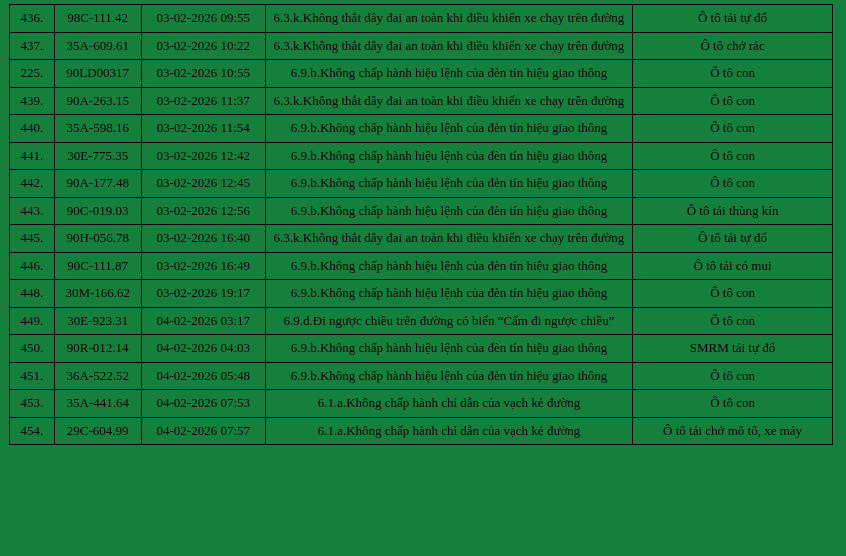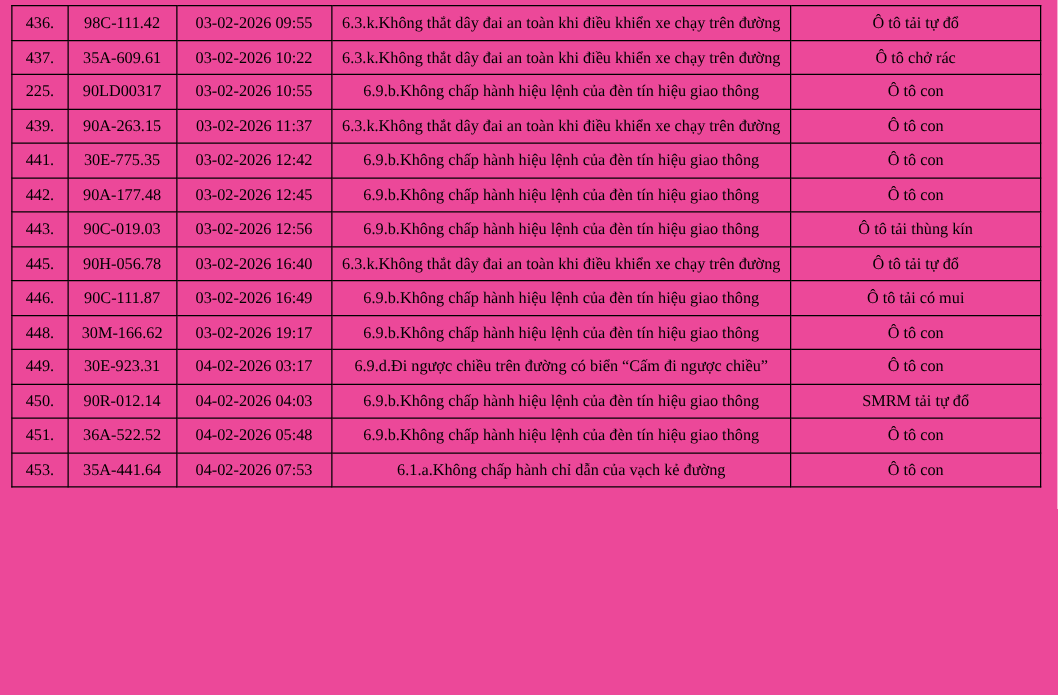--- a/index.html
+++ b/index.html
@@ -9,21 +9,21 @@
     width: 846px;
     height: 556px;
     background: #ffffff;
     font-family: "Liberation Serif", "DejaVu Serif", serif;
     color: #000000;
   }
   .page {
     position: relative;
     width: 846px;
     height: 556px;
-    background: #ec4899;
+    background: #15803d;
     overflow: hidden;
   }
   table.violations {
     position: absolute;
     left: 9px;
     top: 4px;
     border-collapse: collapse;
     table-layout: fixed;
     width: 824px;
   }
@@ -76,20 +76,27 @@
           <td class="col-plate">90LD00317</td>
           <td class="col-datetime">03-02-2026 10:55</td>
           <td class="col-violation">6.9.b.Không chấp hành hiệu lệnh của đèn tín hiệu giao thông</td>
           <td class="col-vehicle">Ô tô con</td>
         </tr>
         <tr>
           <td class="col-stt">439.</td>
           <td class="col-plate">90A-263.15</td>
           <td class="col-datetime">03-02-2026 11:37</td>
           <td class="col-violation">6.3.k.Không thắt dây đai an toàn khi điều khiển xe chạy trên đường</td>
+          <td class="col-vehicle">Ô tô con</td>
+        </tr>
+        <tr>
+          <td class="col-stt">440.</td>
+          <td class="col-plate">35A-598.16</td>
+          <td class="col-datetime">03-02-2026 11:54</td>
+          <td class="col-violation">6.9.b.Không chấp hành hiệu lệnh của đèn tín hiệu giao thông</td>
           <td class="col-vehicle">Ô tô con</td>
         </tr>
         <tr>
           <td class="col-stt">441.</td>
           <td class="col-plate">30E-775.35</td>
           <td class="col-datetime">03-02-2026 12:42</td>
           <td class="col-violation">6.9.b.Không chấp hành hiệu lệnh của đèn tín hiệu giao thông</td>
           <td class="col-vehicle">Ô tô con</td>
         </tr>
         <tr>
@@ -148,15 +155,22 @@
           <td class="col-violation">6.9.b.Không chấp hành hiệu lệnh của đèn tín hiệu giao thông</td>
           <td class="col-vehicle">Ô tô con</td>
         </tr>
         <tr>
           <td class="col-stt">453.</td>
           <td class="col-plate">35A-441.64</td>
           <td class="col-datetime">04-02-2026 07:53</td>
           <td class="col-violation">6.1.a.Không chấp hành chỉ dẫn của vạch kẻ đường</td>
           <td class="col-vehicle">Ô tô con</td>
         </tr>
+        <tr>
+          <td class="col-stt">454.</td>
+          <td class="col-plate">29C-604.99</td>
+          <td class="col-datetime">04-02-2026 07:57</td>
+          <td class="col-violation">6.1.a.Không chấp hành chỉ dẫn của vạch kẻ đường</td>
+          <td class="col-vehicle">Ô tô tải chở mô tô, xe máy</td>
+        </tr>
       </tbody>
   </table>
 </div>
 
 </body></html>

